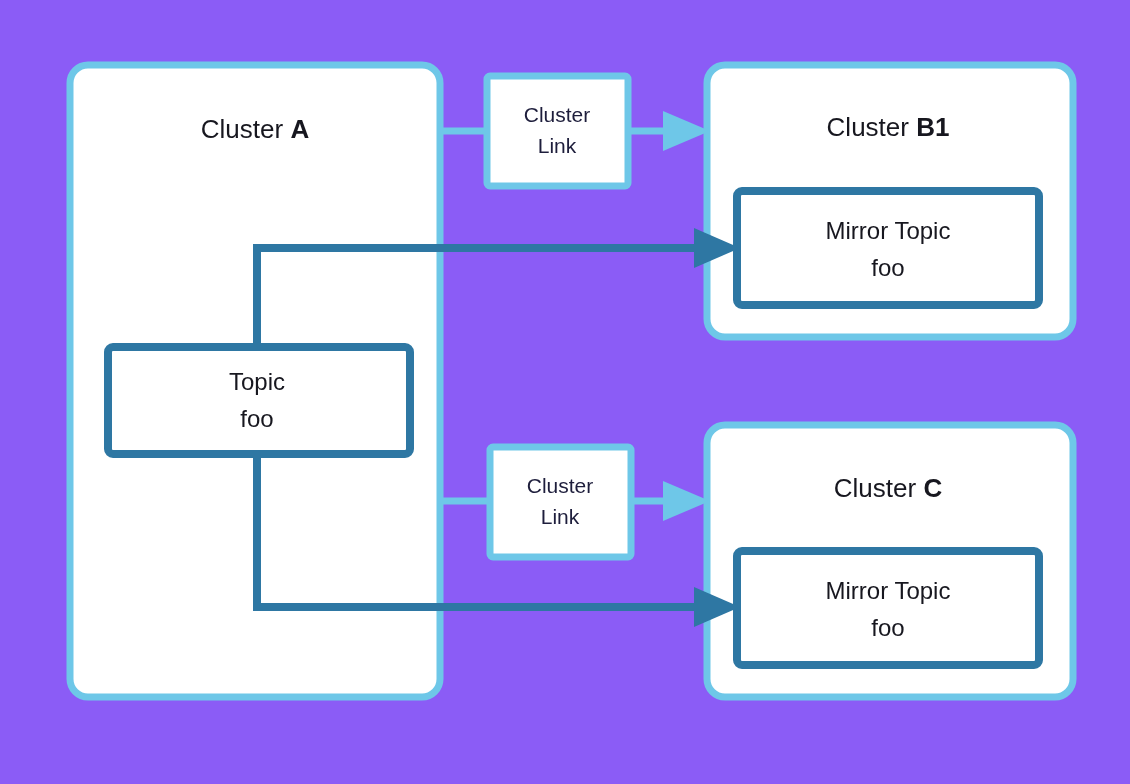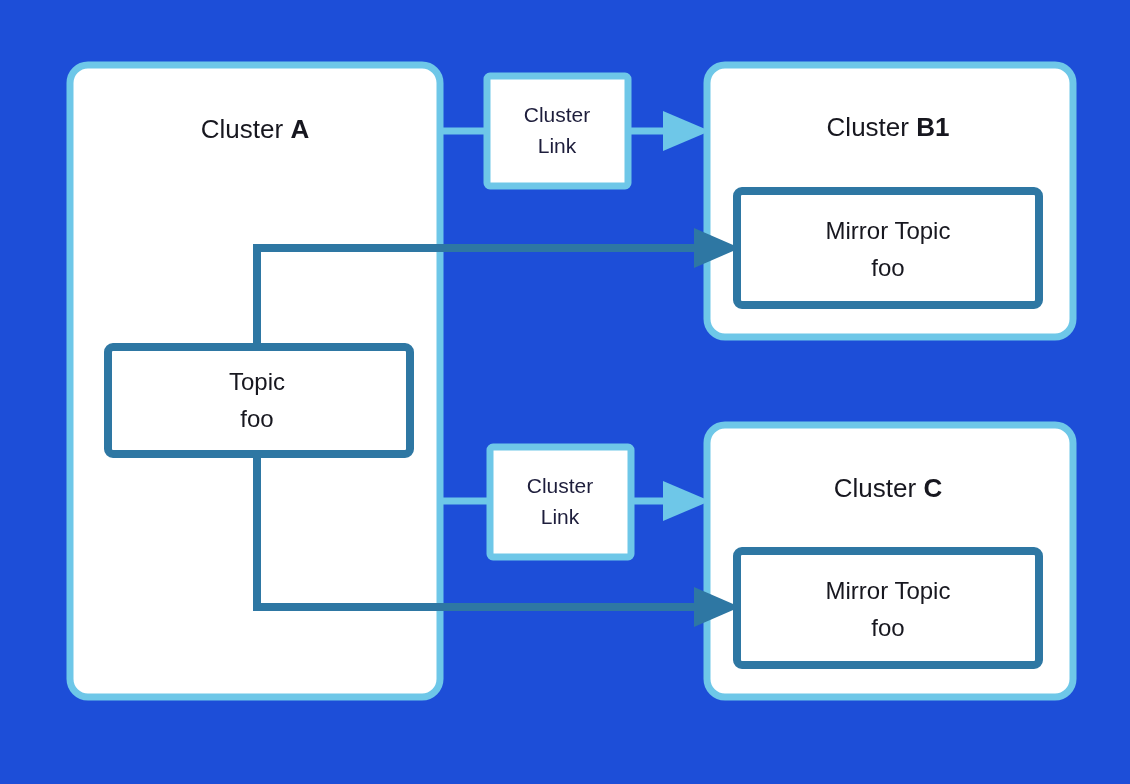--- a/index.html
+++ b/index.html
@@ -10,21 +10,21 @@
   body {
     width: 1130px;
     height: 784px;
     font-family: "Liberation Sans", sans-serif;
     overflow: hidden;
   }
   #diagram-root {
     position: relative;
     width: 1130px;
     height: 784px;
-    background: #1d4ed8;
+    background: #8b5cf6;
     text-decoration: underline;
   }
   svg#diagram-svg {
     display: block;
     width: 1130px;
     height: 784px;
   }
   .label-text {
     font-family: "Liberation Sans", sans-serif;
     fill: #17171f;

